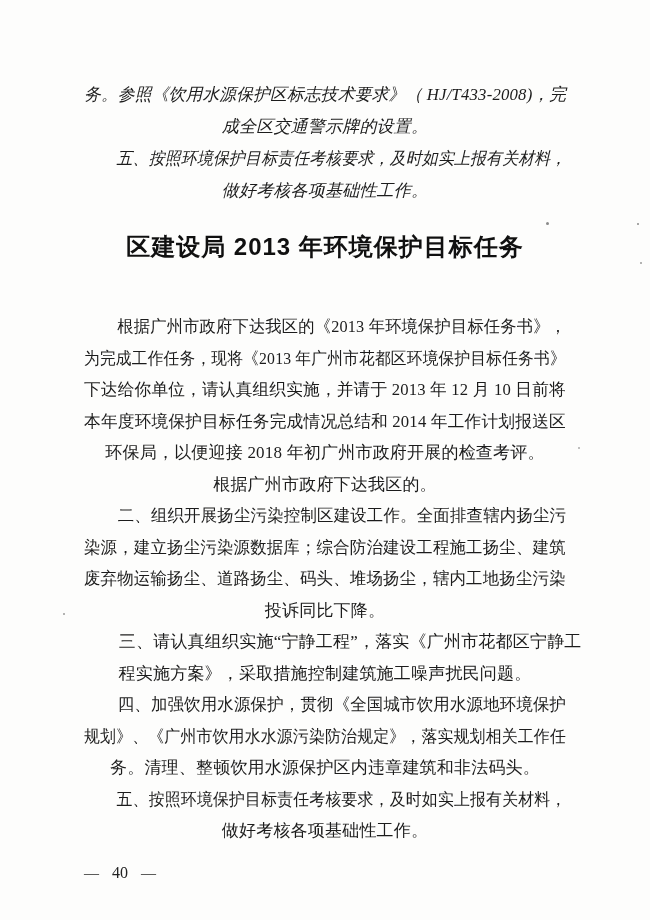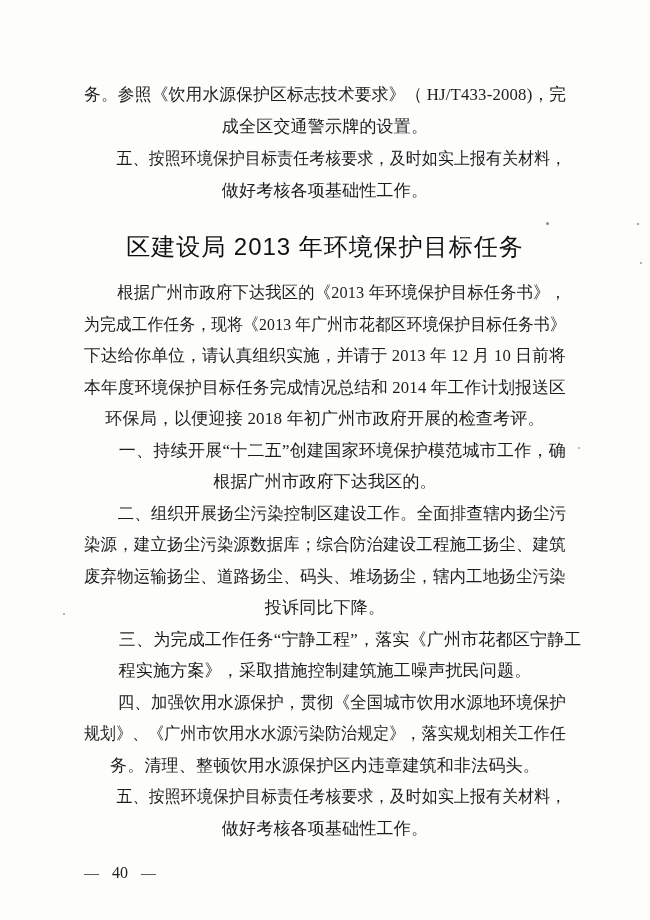--- a/index.html
+++ b/index.html
@@ -11,24 +11,25 @@
     position: relative;
     width: 650px;
     height: 920px;
     background: #fdfdfc;
     overflow: hidden;
     color: #1c1c1c;
     font-family: "Liberation Serif", "DejaVu Serif", serif;
   }
   .top-section {
     padding: 79px 84px 0 84px;
+    font-style: italic;
   }
   .body-section {
     padding: 0 84px;
-    margin-top: 2px;
+    margin-top: 36px;
   }
   .line {
     display: block;
     width: 482px;
     height: 32px;
     line-height: 32px;
     font-size: 17px;
     letter-spacing: 0.2px;
     white-space: nowrap;
     overflow: visible;
@@ -44,21 +45,21 @@
   }
   .line.indent {
     text-indent: 2.05em;
   }
   .title {
     margin: 12px 84px 0 84px;
     height: 56px;
     line-height: 56px;
     text-align: center;
     font-family: "Liberation Sans", "DejaVu Sans", sans-serif;
-    font-weight: 400;
+    font-weight: 700;
     font-size: 24px;
     letter-spacing: 1px;
     color: #101010;
   }
   .page-footer {
     position: absolute;
     left: 84px;
     top: 860px;
     height: 26px;
     display: inline-flex;
@@ -96,27 +97,26 @@
   </section>
 
   <h1 class="title">区建设局 2013 年环境保护目标任务</h1>
 
   <section class="body-section">
     <div class="line fill indent" style="transform-origin: left center; transform: scaleX(0.956349);">根据广州市政府下达我区的《2013 年环境保护目标任务书》，</div>
     <div class="line fill" style="transform-origin: left center; transform: scaleX(0.925144);">为完成工作任务，现将《2013 年广州市花都区环境保护目标任务书》</div>
     <div class="line fill" style="transform-origin: left center; transform: scaleX(0.979675);">下达给你单位，请认真组织实施，并请于 2013 年 12 月 10 日前将</div>
     <div class="line fill" style="transform-origin: left center; transform: scaleX(0.98167);">本年度环境保护目标任务完成情况总结和 2014 年工作计划报送区</div>
     <div class="line">环保局，以便迎接 2018 年初广州市政府开展的检查考评。</div>
-    <div class="line fill indent">一、持续开展“十二五”创建国家环境保护模范城市工作，确</div>
     <div class="line">根据广州市政府下达我区的。</div>
     <div class="line fill indent" style="transform-origin: left center; transform: scaleX(0.965932);">二、组织开展扬尘污染控制区建设工作。全面排查辖内扬尘污</div>
     <div class="line fill" style="transform-origin: left center; transform: scaleX(0.965932);">染源，建立扬尘污染源数据库；综合防治建设工程施工扬尘、建筑</div>
     <div class="line fill" style="transform-origin: left center; transform: scaleX(0.965932);">废弃物运输扬尘、道路扬尘、码头、堆场扬尘，辖内工地扬尘污染</div>
     <div class="line">投诉同比下降。</div>
-    <div class="line fill indent">三、为完成工作任务“宁静工程”，落实《广州市花都区宁静工</div>
+    <div class="line fill indent">三、请认真组织实施“宁静工程”，落实《广州市花都区宁静工</div>
     <div class="line">程实施方案》，采取措施控制建筑施工噪声扰民问题。</div>
     <div class="line fill indent" style="transform-origin: left center; transform: scaleX(0.965932);">四、加强饮用水源保护，贯彻《全国城市饮用水源地环境保护</div>
     <div class="line fill" style="transform-origin: left center; transform: scaleX(0.934109);">规划》、《广州市饮用水水源污染防治规定》，落实规划相关工作任</div>
     <div class="line">务。清理、整顿饮用水源保护区内违章建筑和非法码头。</div>
     <div class="line fill indent" style="transform-origin: left center; transform: scaleX(0.934109);">五、按照环境保护目标责任考核要求，及时如实上报有关材料，</div>
     <div class="line">做好考核各项基础性工作。</div>
   </section>
 
   <footer class="page-footer">
     <span class="dash">—</span>

